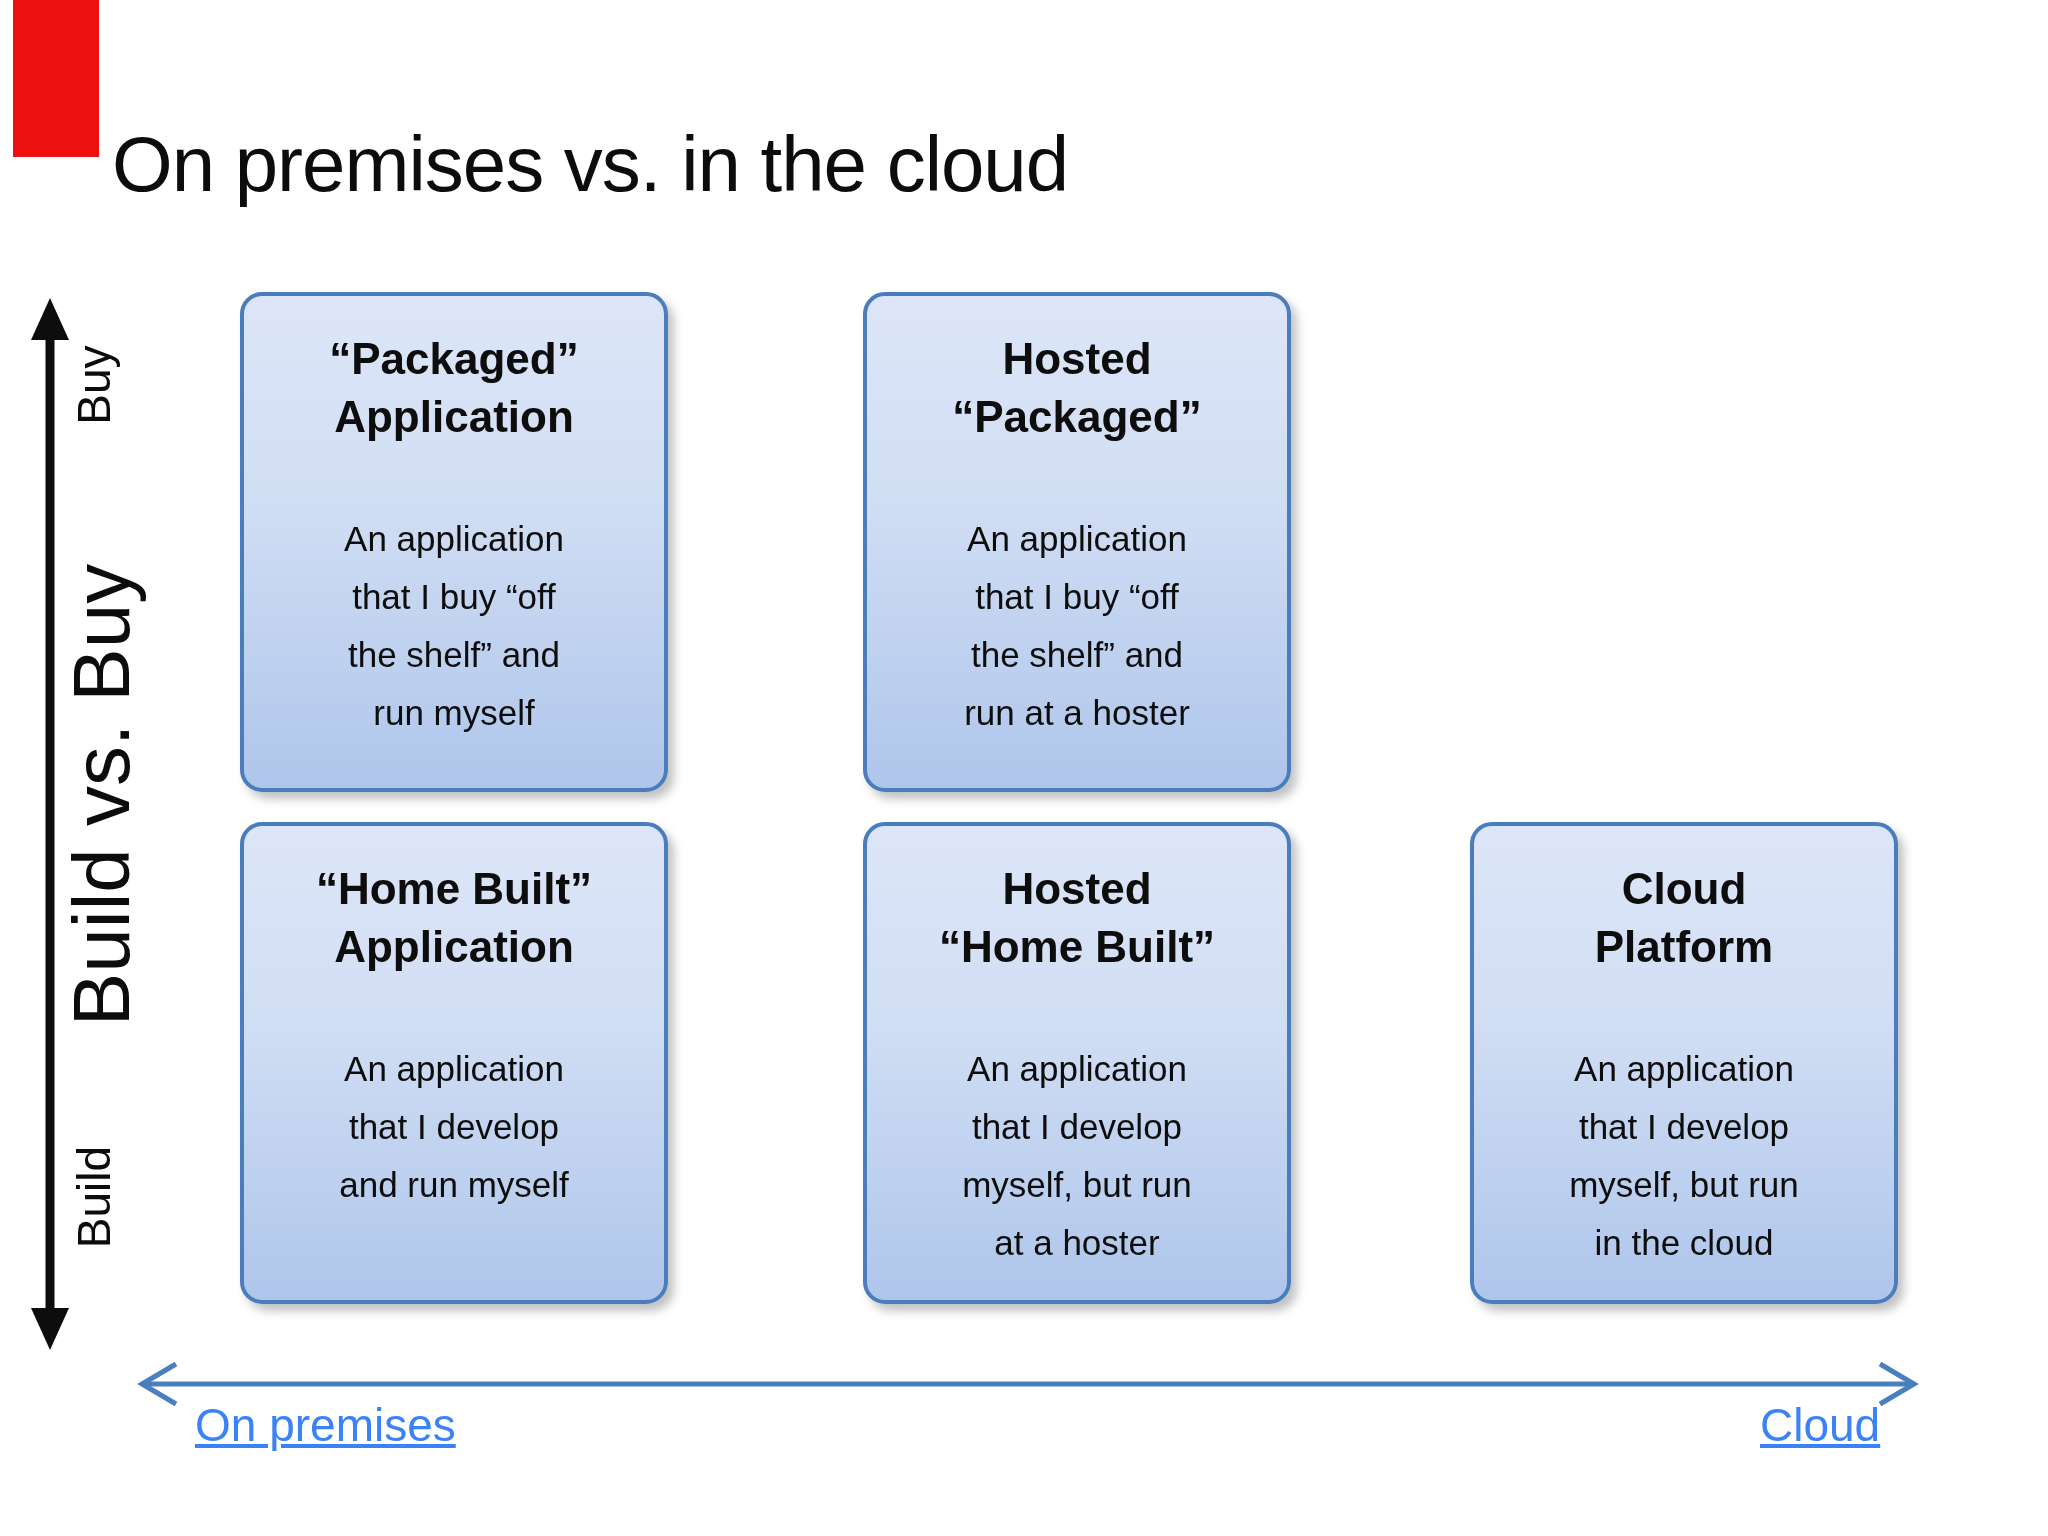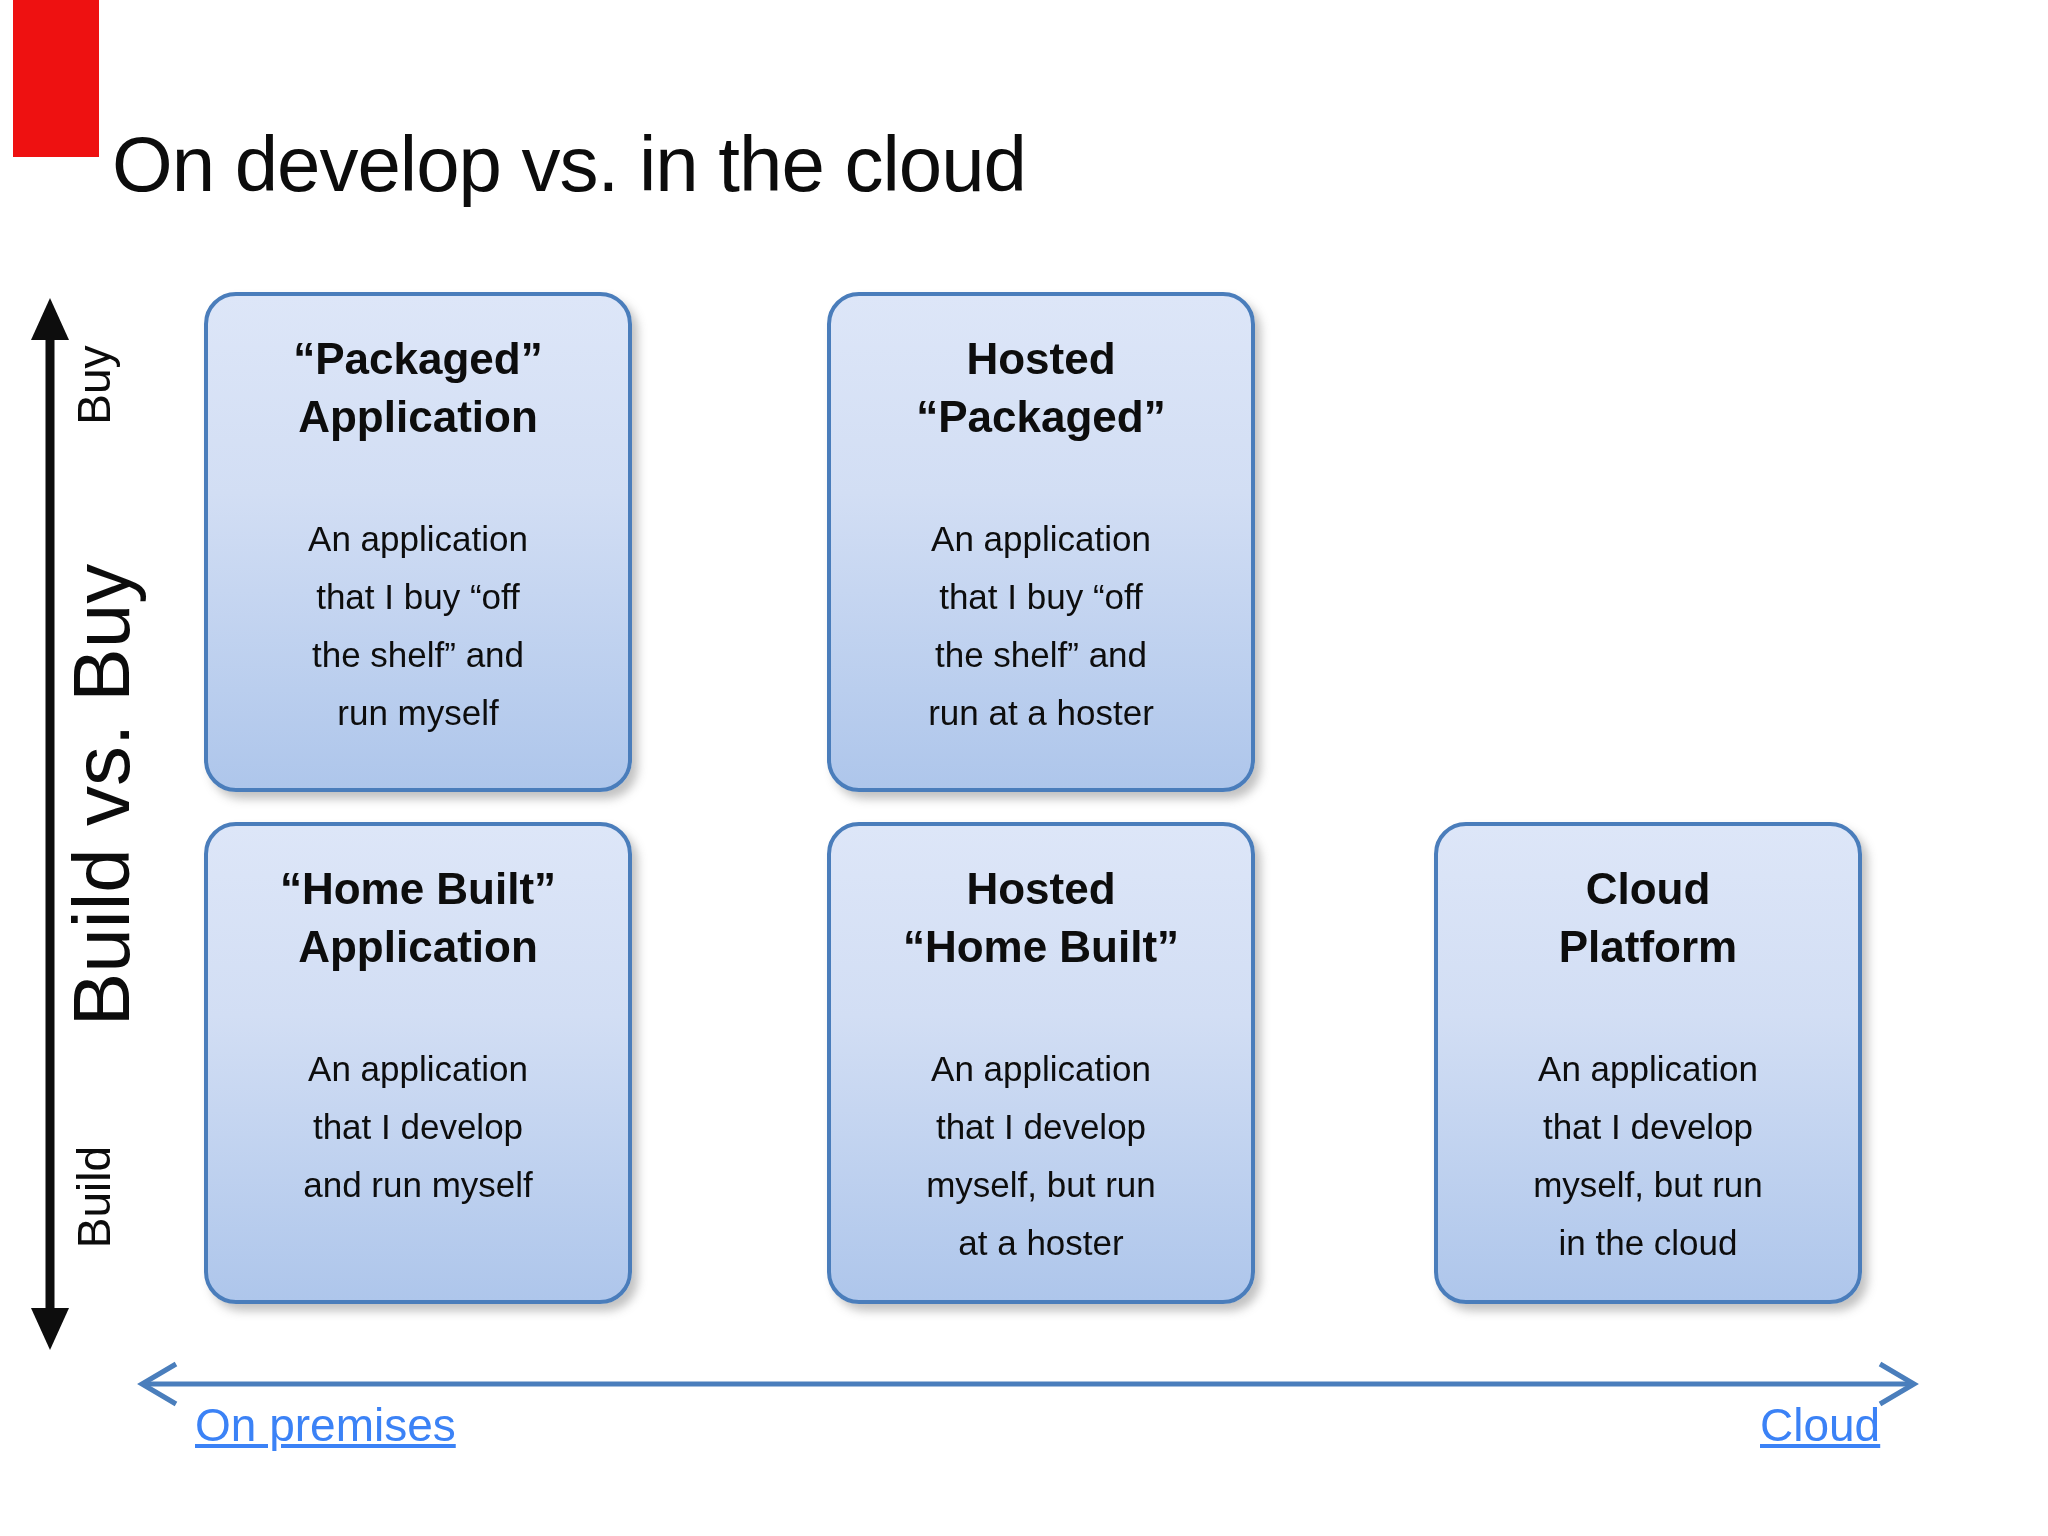--- a/index.html
+++ b/index.html
@@ -25,24 +25,25 @@
   .rot-label{
     position:absolute;display:flex;align-items:center;justify-content:center;
     transform:rotate(-90deg);
     white-space:nowrap;color:#0c0c0c;
   }
   .rot-buy{left:-56px;top:355px;width:300px;height:60px;font-size:46px;}
   .rot-buildbuy{left:-248px;top:745px;width:700px;height:100px;font-size:80px;}
   .rot-build{left:-56px;top:1167px;width:300px;height:60px;font-size:46px;}
   .box{
     position:absolute;width:428px;box-sizing:border-box;
-    border:4px solid #4a7dbb;border-radius:32px;
+    border:4px solid #4a7dbb;border-radius:22px;
     background:linear-gradient(180deg,#dde6f8 0%,#d2def4 40%,#aec6eb 100%);
     box-shadow:6px 7px 10px rgba(120,120,120,0.45);
     text-align:center;
+    margin-left:36px;
   }
   .row1{top:292px;height:500px;}
   .row2{top:822px;height:482px;}
   .col1{left:204px;}
   .col2{left:827px;}
   .col3{left:1434px;}
   .box-title{
     margin:34px 14px 0 14px;
     font-weight:bold;font-size:44px;line-height:58px;
     white-space:pre-line;
@@ -58,21 +59,21 @@
   .x-label-left{left:195px;}
   .x-label-right{left:1760px;}
 </style>
 </head>
 <body>
 
 <div class="slide">
 
   <div class="red-bar"></div>
 
-  <div class="title">On develop vs. in the cloud</div>
+  <div class="title">On premises vs. in the cloud</div>
 
   <svg class="vaxis-svg" width="70" height="1056" viewBox="0 0 70 1056">
     <line x1="34" y1="34" x2="34" y2="1022" stroke="#0d0d0d" stroke-width="9"></line>
     <polygon points="34,2 15,44 53,44" fill="#0d0d0d"></polygon>
     <polygon points="34,1054 15,1012 53,1012" fill="#0d0d0d"></polygon>
   </svg>
 
   <div class="rot-label rot-buy">Buy</div>
   <div class="rot-label rot-buildbuy">Build vs. Buy</div>
   <div class="rot-label rot-build">Build</div>

